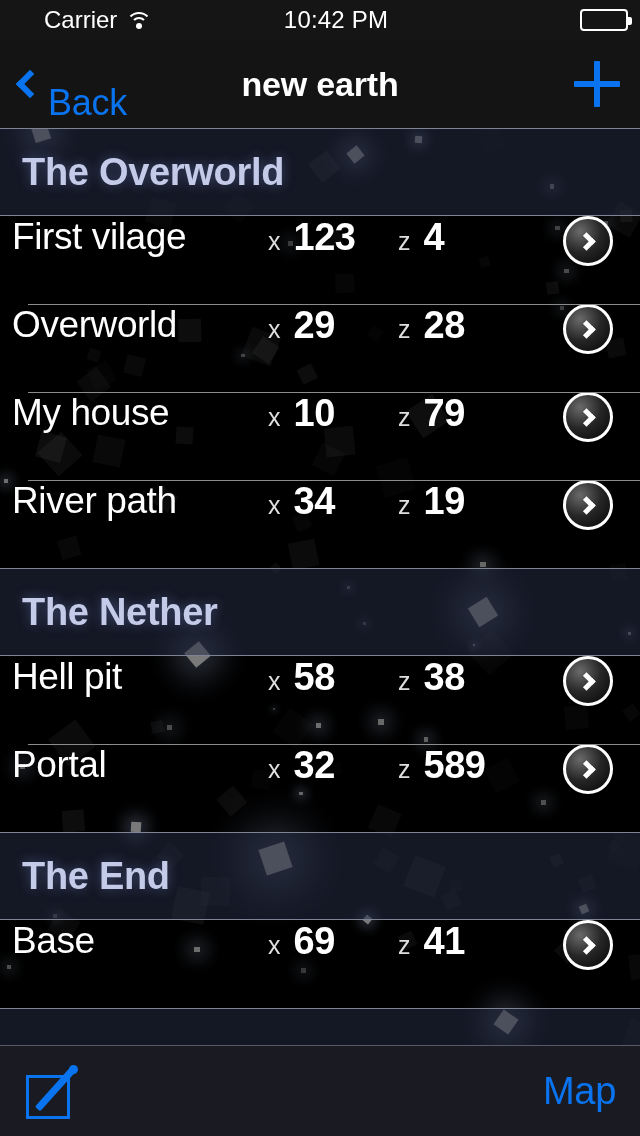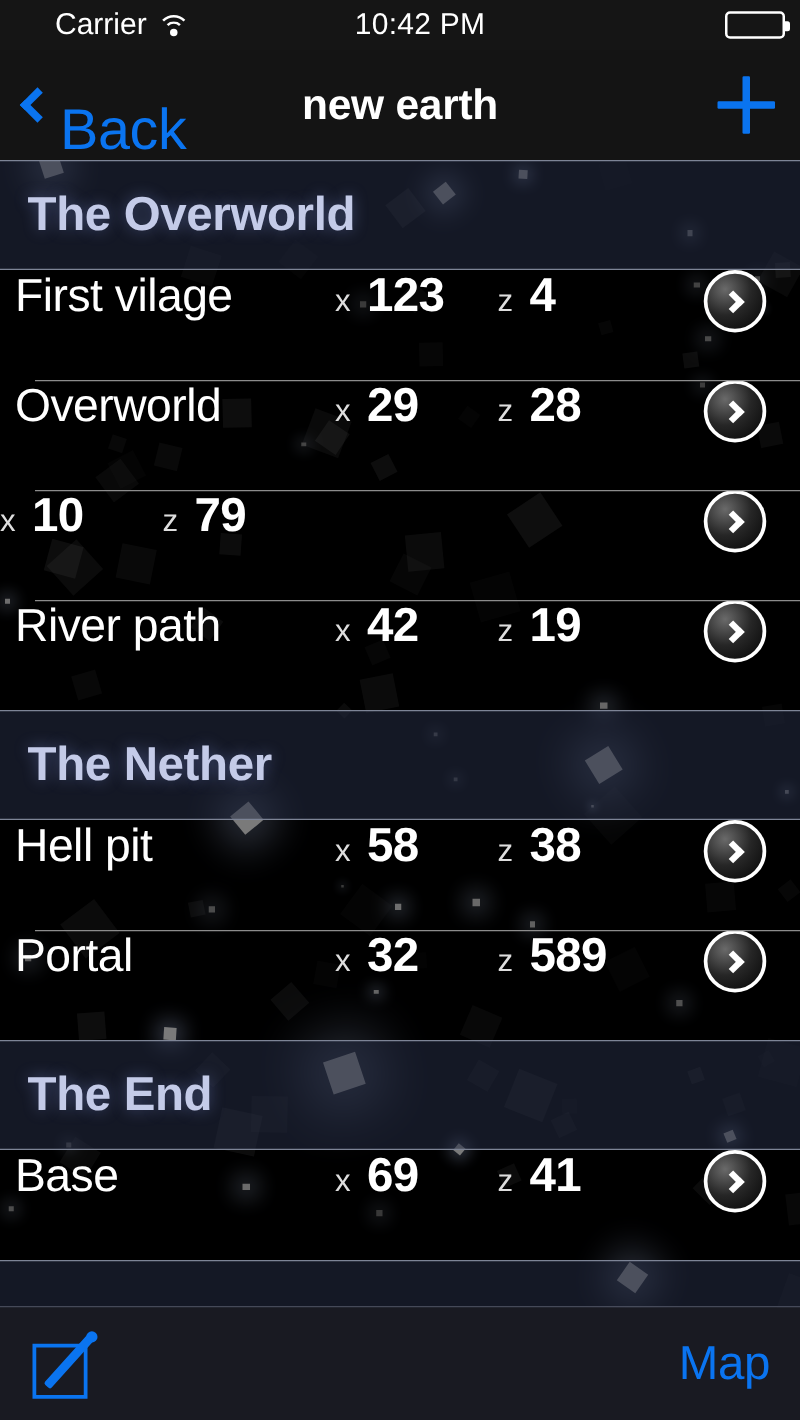--- a/index.html
+++ b/index.html
@@ -49,21 +49,21 @@
 
   
   .navbar {
     position:relative; z-index:5;
     height:88px; background:#141414;
     display:flex; align-items:center; padding:0 20px;
   }
   .nav-back { display:flex; align-items:center; gap:6px; color:#0a74f0; cursor:pointer; flex:1; }
   .chev-left { width:20px; height:20px; border-left:6px solid #0a74f0; border-bottom:6px solid #0a74f0;
                transform:rotate(45deg); margin-right:2px; }
-  .nav-back-label { font-size:46px; letter-spacing:-.3px;margin-top:37px; }
+  .nav-back-label { font-size:36px; letter-spacing:-.3px;margin-top:37px; }
   .nav-title { color:#fff; font-size:34px; font-weight:700; letter-spacing:-.2px; white-space:nowrap; }
   .nav-right { flex:1; display:flex; justify-content:flex-end; }
   .plus { width:46px; height:46px; position:relative; cursor:pointer; }
   .plus::before,.plus::after { content:""; position:absolute; background:#0a74f0; border-radius:1px; }
   .plus::before { left:0; top:20px; width:46px; height:6px; }
   .plus::after { top:0; left:20px; height:46px; width:6px; }
 
   
   .list { position:relative; z-index:3; }
   .section-header {
@@ -277,37 +277,38 @@
         </span>
         <span class="coord cz">
           <span class="ax">z</span>
           <span class="val">28</span>
         </span>
         <span class="disc">
           <span class="cv"></span>
         </span>
       </div>
       <div class="row">
+        <span class="name">My house</span>
         <span class="coord cx">
           <span class="ax">x</span>
           <span class="val">10</span>
         </span>
         <span class="coord cz">
           <span class="ax">z</span>
           <span class="val">79</span>
         </span>
         <span class="disc">
           <span class="cv"></span>
         </span>
       </div>
       <div class="row">
         <span class="name">River path</span>
         <span class="coord cx">
           <span class="ax">x</span>
-          <span class="val">42</span>
+          <span class="val">34</span>
         </span>
         <span class="coord cz">
           <span class="ax">z</span>
           <span class="val">19</span>
         </span>
         <span class="disc">
           <span class="cv"></span>
         </span>
       </div>
       <div class="section-header">

